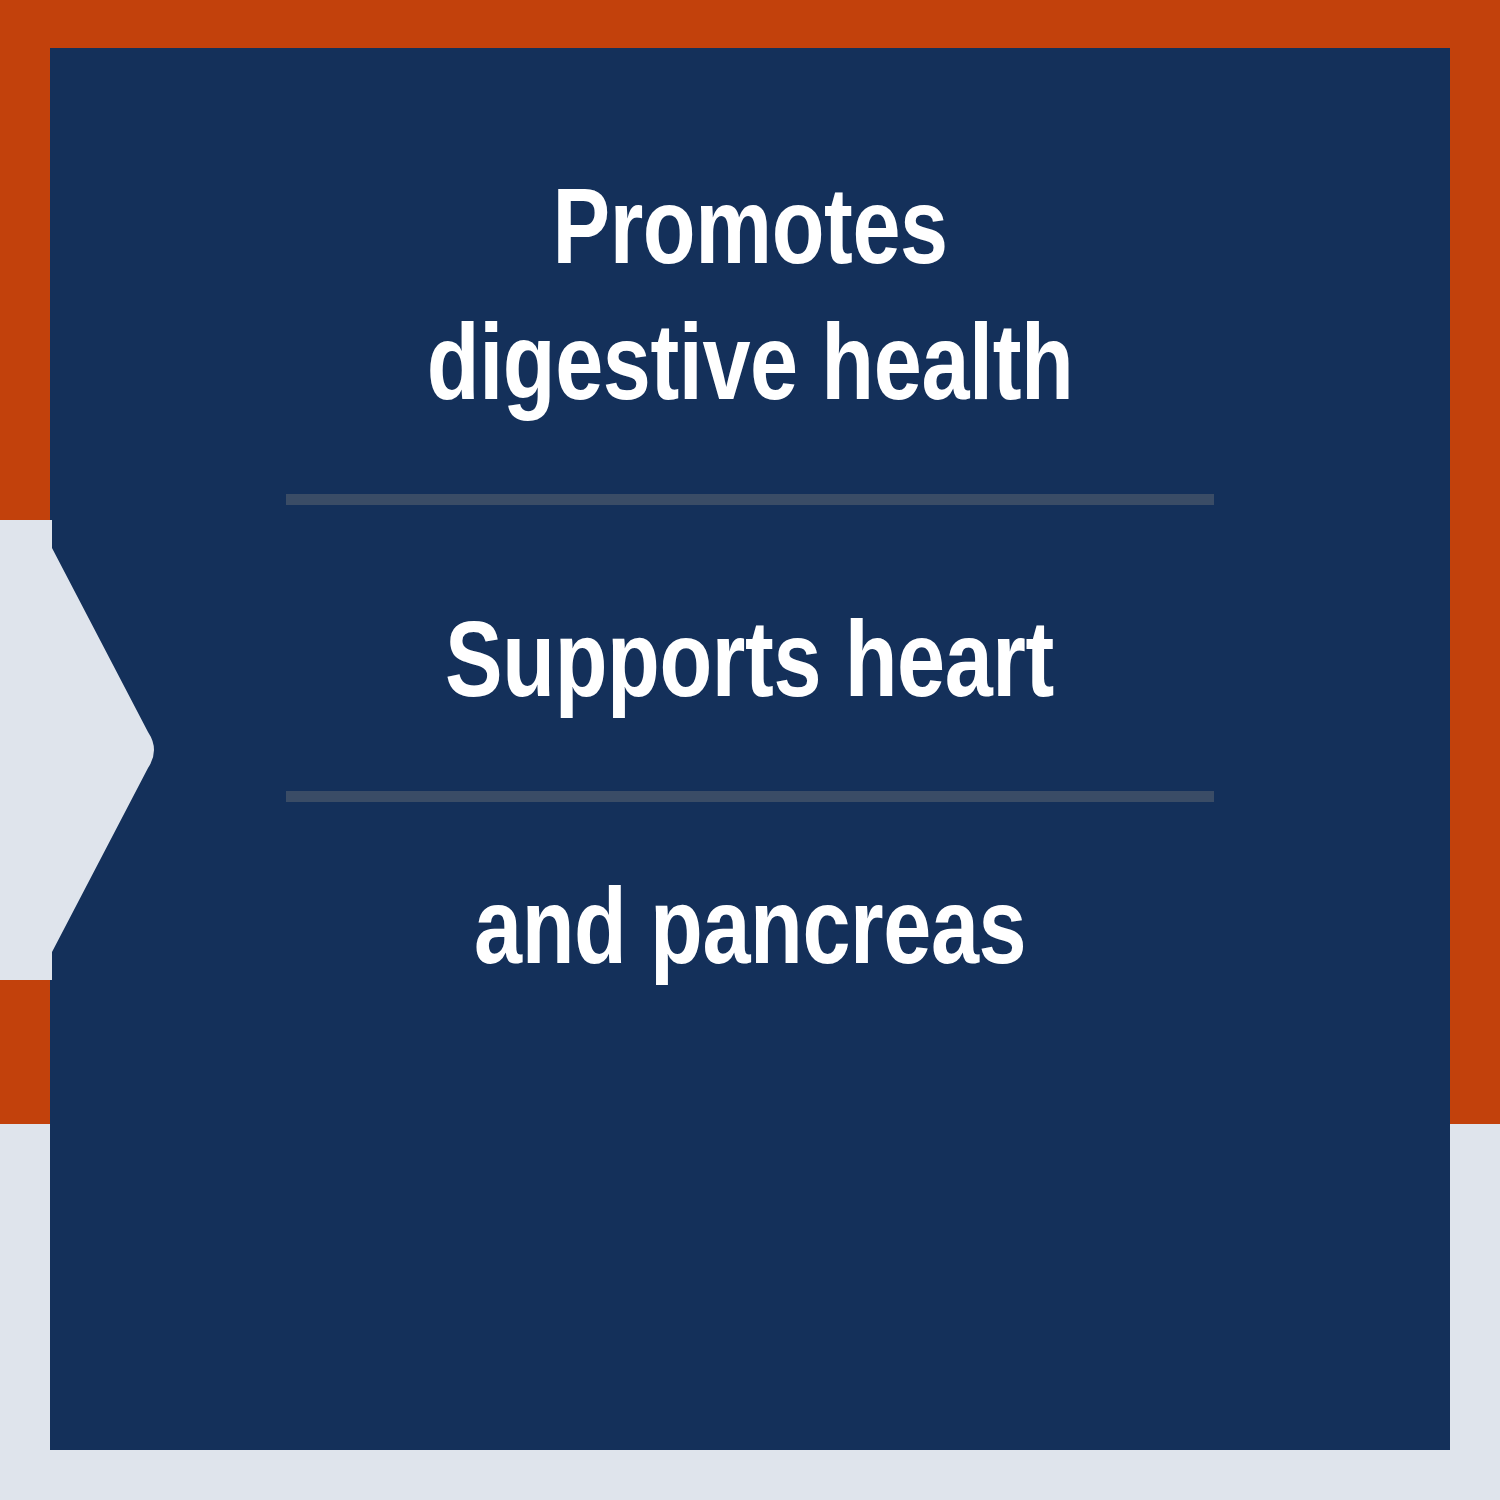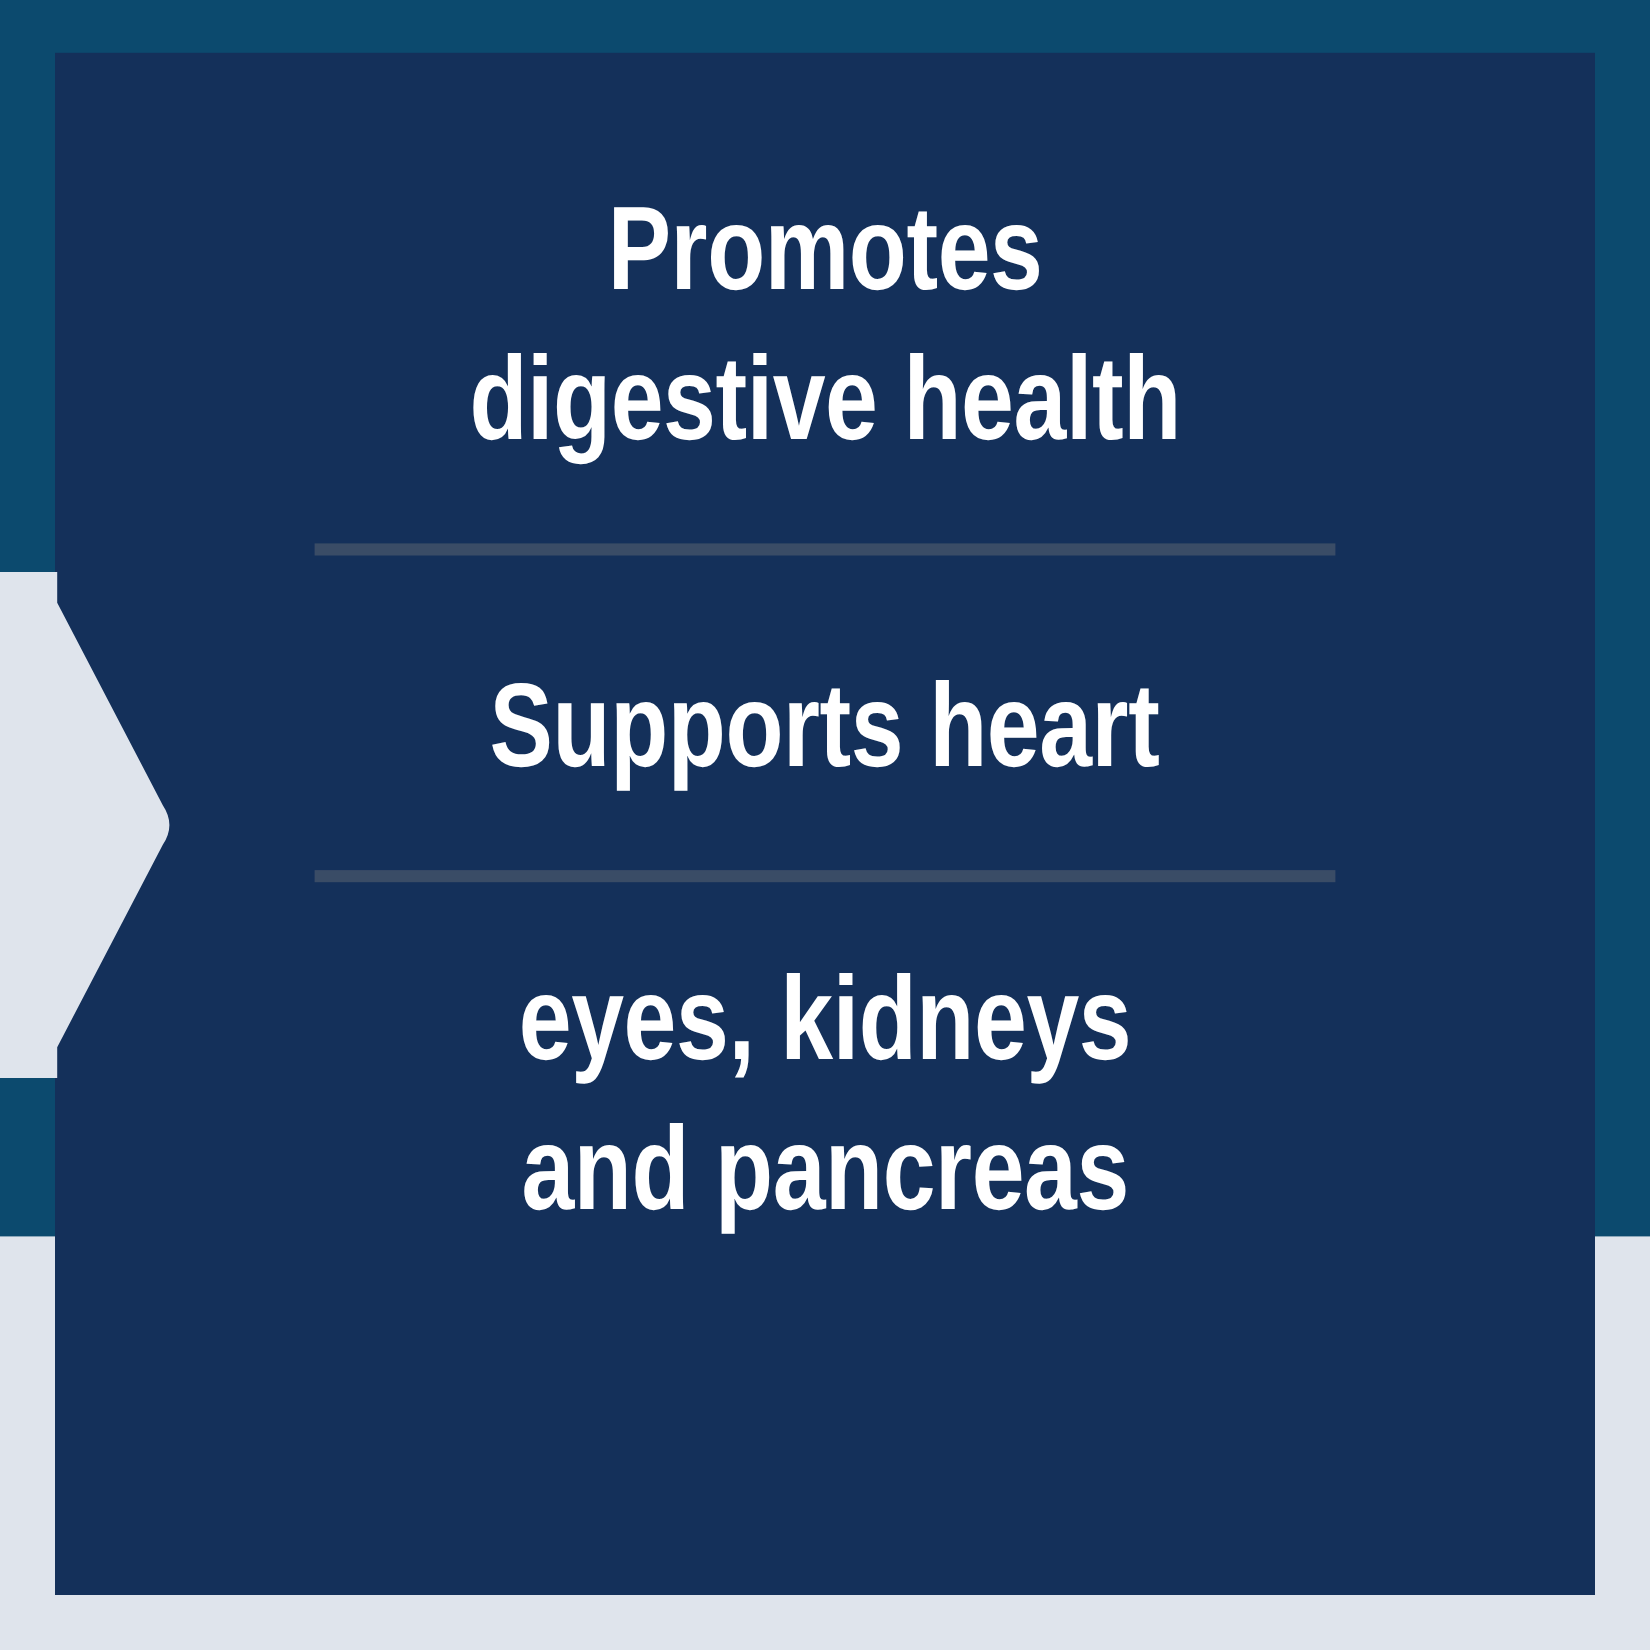--- a/index.html
+++ b/index.html
@@ -11,21 +11,21 @@
     height: 1500px;
     background: #dfe4ec;
     font-family: "Liberation Sans", "DejaVu Sans", sans-serif;
     overflow: hidden;
   }
 
   #root {
     position: relative;
     width: 1500px;
     height: 1124px;
-    background: #0c4a6e;
+    background: #c2410c;
   }
 
   
   .panel {
     position: absolute;
     left: 50px;
     top: 48px;
     width: 1400px;
     height: 1402px;
     background: #14305a;
@@ -132,18 +132,17 @@
 
     <div class="divider" id="divider-0"></div>
 
     <div class="benefit" id="benefit-1">
       <span class="benefit-line"><span class="cond">Supports heart</span></span>
     </div>
 
     <div class="divider" id="divider-1"></div>
 
     <div class="benefit" id="benefit-2">
-      <span class="benefit-line"><span class="cond">eyes, kidneys</span></span>
       <span class="benefit-line"><span class="cond">and pancreas</span></span>
     </div>
 
   </div>
 </div>
 
 </body></html>

